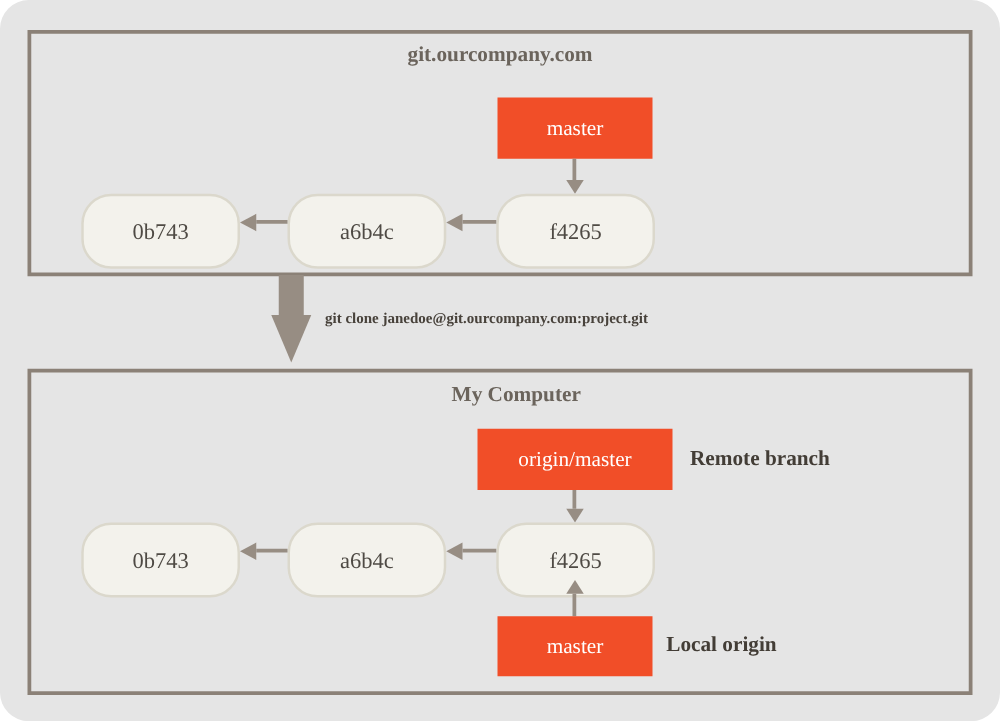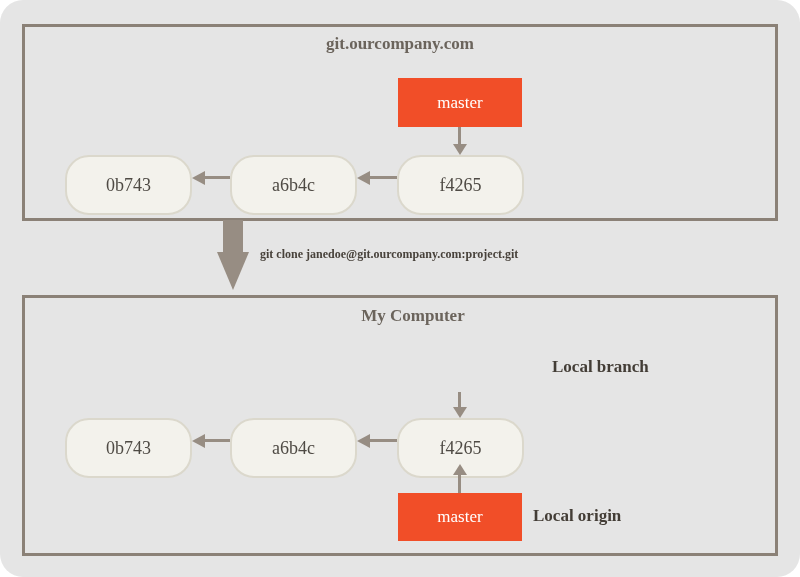--- a/index.html
+++ b/index.html
@@ -122,21 +122,22 @@
   <div class="tri tri-left" style="left:357px; top:171px;"></div>
   <div class="hline" style="left:370px; top:176px; width:27px;"></div>
 
   <div class="big-shaft" style="left:223px; top:220px; width:20px; height:32px;"></div>
   <div class="big-head" style="left:217px; top:252px;"></div>
   <div class="clone-cmd" style="left:260px; top:247px;">git clone janedoe@git.ourcompany.com:project.git</div>
 
   <div class="frame" style="left:22px; top:295px; width:756px; height:261px;"></div>
   <div class="frame-title" style="left:22px; top:306px; width:712px;margin-left:35px;">My Computer</div>
 
-  <div class="annotation" style="left:552px; top:357px;">Local branch</div>
+  <div class="branch-box" style="left:382px; top:343px; width:156px; height:49px;">origin/master</div>
+  <div class="annotation" style="left:552px; top:357px;">Remote branch</div>
 
   <div class="vline" style="left:458px; top:392px; height:15px;"></div>
   <div class="tri tri-down" style="left:453px; top:407px;"></div>
 
   <div class="commit" style="left:65px; top:418px;">0b743</div>
   <div class="commit" style="left:230px; top:418px;">a6b4c</div>
   <div class="commit" style="left:397px; top:418px;">f4265</div>
 
   <div class="tri tri-left" style="left:192px; top:434px;"></div>
   <div class="hline" style="left:205px; top:439px; width:25px;"></div>

